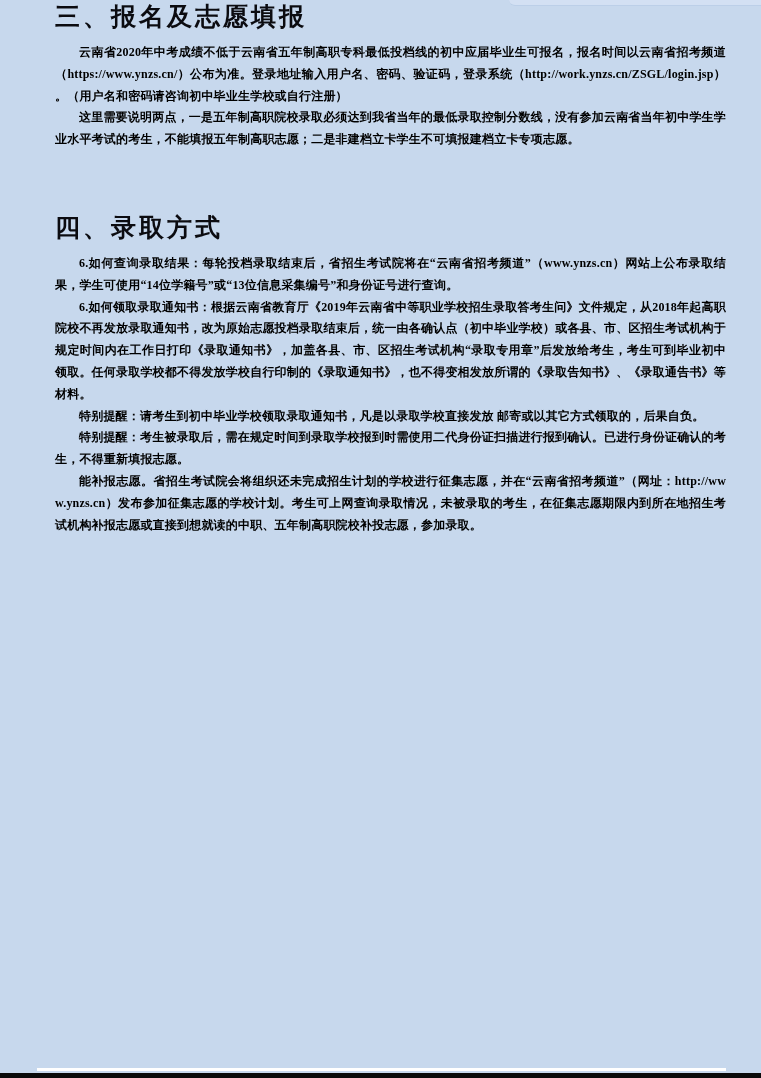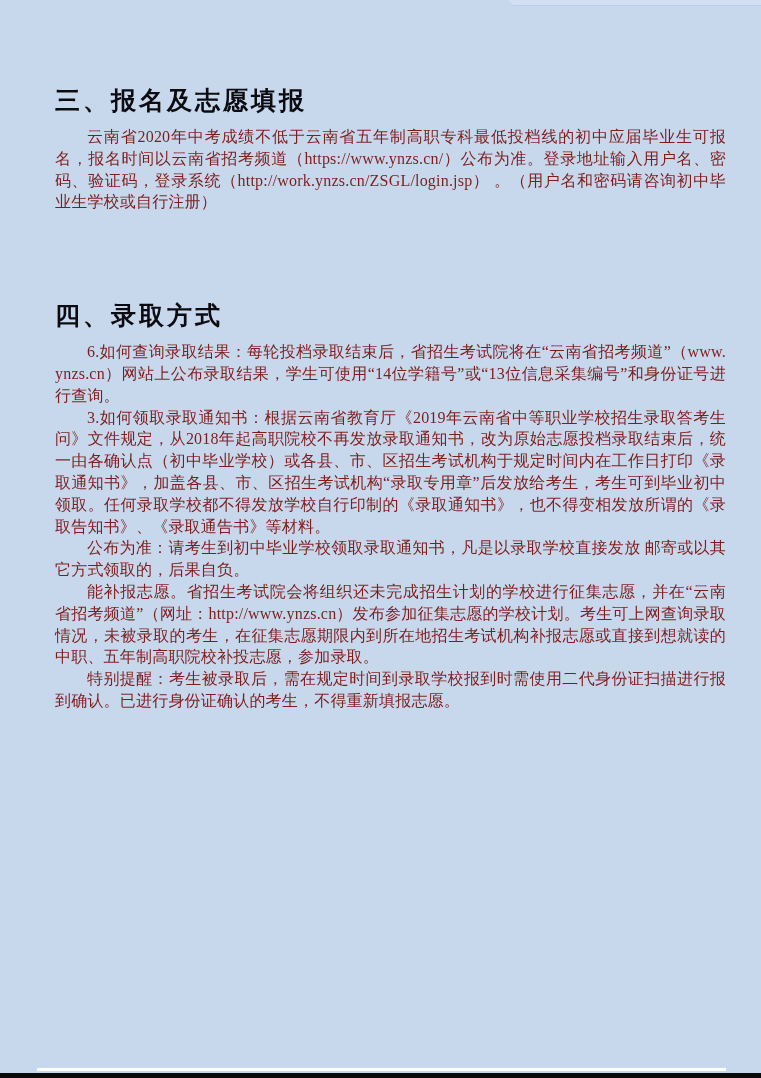--- a/index.html
+++ b/index.html
@@ -26,41 +26,40 @@
     border-bottom-left-radius: 8px;
   }
   .content {
     position: absolute;
     left: 55px;
     right: 35px;
     top: 0;
     color: #0d0d12;
   }
   .doc-section.first {
-    padding-top: 84px;
   }
   .doc-section.second {
-    margin-top: 86px;
+    margin-top: 60px;
   }
   .section-title {
     margin: 0 0 9px 0;
     font-size: 25px;
     font-weight: bold;
     letter-spacing: 3px;
     color: #0b0b10;
   }
   .para {
     margin: 0;
-    font-size: 16px;
+    font-size: 12px;
     line-height: 21.8px;
-    font-weight: normal;
+    font-weight: bold;
     text-indent: 2em;
     text-align: justify;
     letter-spacing: 0.2px;
-    color: #7f1d1d;
+    color: #000000;
     word-break: break-all;
   }
   .para.gap-before {
     margin-top: 54px;
   }
   .bottom-separator {
     position: absolute;
     left: 37px;
     width: 689px;
     bottom: 7px;
@@ -80,30 +79,31 @@
 <body>
 
 <div class="page">
   <div class="corner-fold"></div>
 
   <div class="content">
     <section class="doc-section first">
       <h2 class="section-title">三、报名及志愿填报</h2>
       <div class="paragraphs">
           <p class="para">云南省2020年中考成绩不低于云南省五年制高职专科最低投档线的初中应届毕业生可报名，报名时间以云南省招考频道（https://www.ynzs.cn/）公布为准。登录地址输入用户名、密码、验证码，登录系统（http://work.ynzs.cn/ZSGL/login.jsp） 。（用户名和密码请咨询初中毕业生学校或自行注册）</p>
+          <p class="para">这里需要说明两点，一是五年制高职院校录取必须达到我省当年的最低录取控制分数线，没有参加云南省当年初中学生学业水平考试的考生，不能填报五年制高职志愿；二是非建档立卡学生不可填报建档立卡专项志愿。</p>
         </div>
     </section>
 
     <section class="doc-section second">
       <h2 class="section-title">四、录取方式</h2>
       <div class="paragraphs">
           <p class="para">6.如何查询录取结果：每轮投档录取结束后，省招生考试院将在“云南省招考频道”（www.ynzs.cn）网站上公布录取结果，学生可使用“14位学籍号”或“13位信息采集编号”和身份证号进行查询。</p>
-          <p class="para">3.如何领取录取通知书：根据云南省教育厅《2019年云南省中等职业学校招生录取答考生问》文件规定，从2018年起高职院校不再发放录取通知书，改为原始志愿投档录取结束后，统一由各确认点（初中毕业学校）或各县、市、区招生考试机构于规定时间内在工作日打印《录取通知书》，加盖各县、市、区招生考试机构“录取专用章”后发放给考生，考生可到毕业初中领取。任何录取学校都不得发放学校自行印制的《录取通知书》，也不得变相发放所谓的《录取告知书》、《录取通告书》等材料。</p>
-          <p class="para">公布为准：请考生到初中毕业学校领取录取通知书，凡是以录取学校直接发放 邮寄或以其它方式领取的，后果自负。</p>
+          <p class="para">6.如何领取录取通知书：根据云南省教育厅《2019年云南省中等职业学校招生录取答考生问》文件规定，从2018年起高职院校不再发放录取通知书，改为原始志愿投档录取结束后，统一由各确认点（初中毕业学校）或各县、市、区招生考试机构于规定时间内在工作日打印《录取通知书》，加盖各县、市、区招生考试机构“录取专用章”后发放给考生，考生可到毕业初中领取。任何录取学校都不得发放学校自行印制的《录取通知书》，也不得变相发放所谓的《录取告知书》、《录取通告书》等材料。</p>
+          <p class="para">特别提醒：请考生到初中毕业学校领取录取通知书，凡是以录取学校直接发放 邮寄或以其它方式领取的，后果自负。</p>
+          <p class="para">特别提醒：考生被录取后，需在规定时间到录取学校报到时需使用二代身份证扫描进行报到确认。已进行身份证确认的考生，不得重新填报志愿。</p>
           <p class="para">能补报志愿。省招生考试院会将组织还未完成招生计划的学校进行征集志愿，并在“云南省招考频道”（网址：http://www.ynzs.cn）发布参加征集志愿的学校计划。考生可上网查询录取情况，未被录取的考生，在征集志愿期限内到所在地招生考试机构补报志愿或直接到想就读的中职、五年制高职院校补投志愿，参加录取。</p>
-          <p class="para">特别提醒：考生被录取后，需在规定时间到录取学校报到时需使用二代身份证扫描进行报到确认。已进行身份证确认的考生，不得重新填报志愿。</p>
         </div>
     </section>
   </div>
 
   <div class="bottom-separator"></div>
   <div class="bottom-edge"></div>
 </div>
 
 </body></html>

